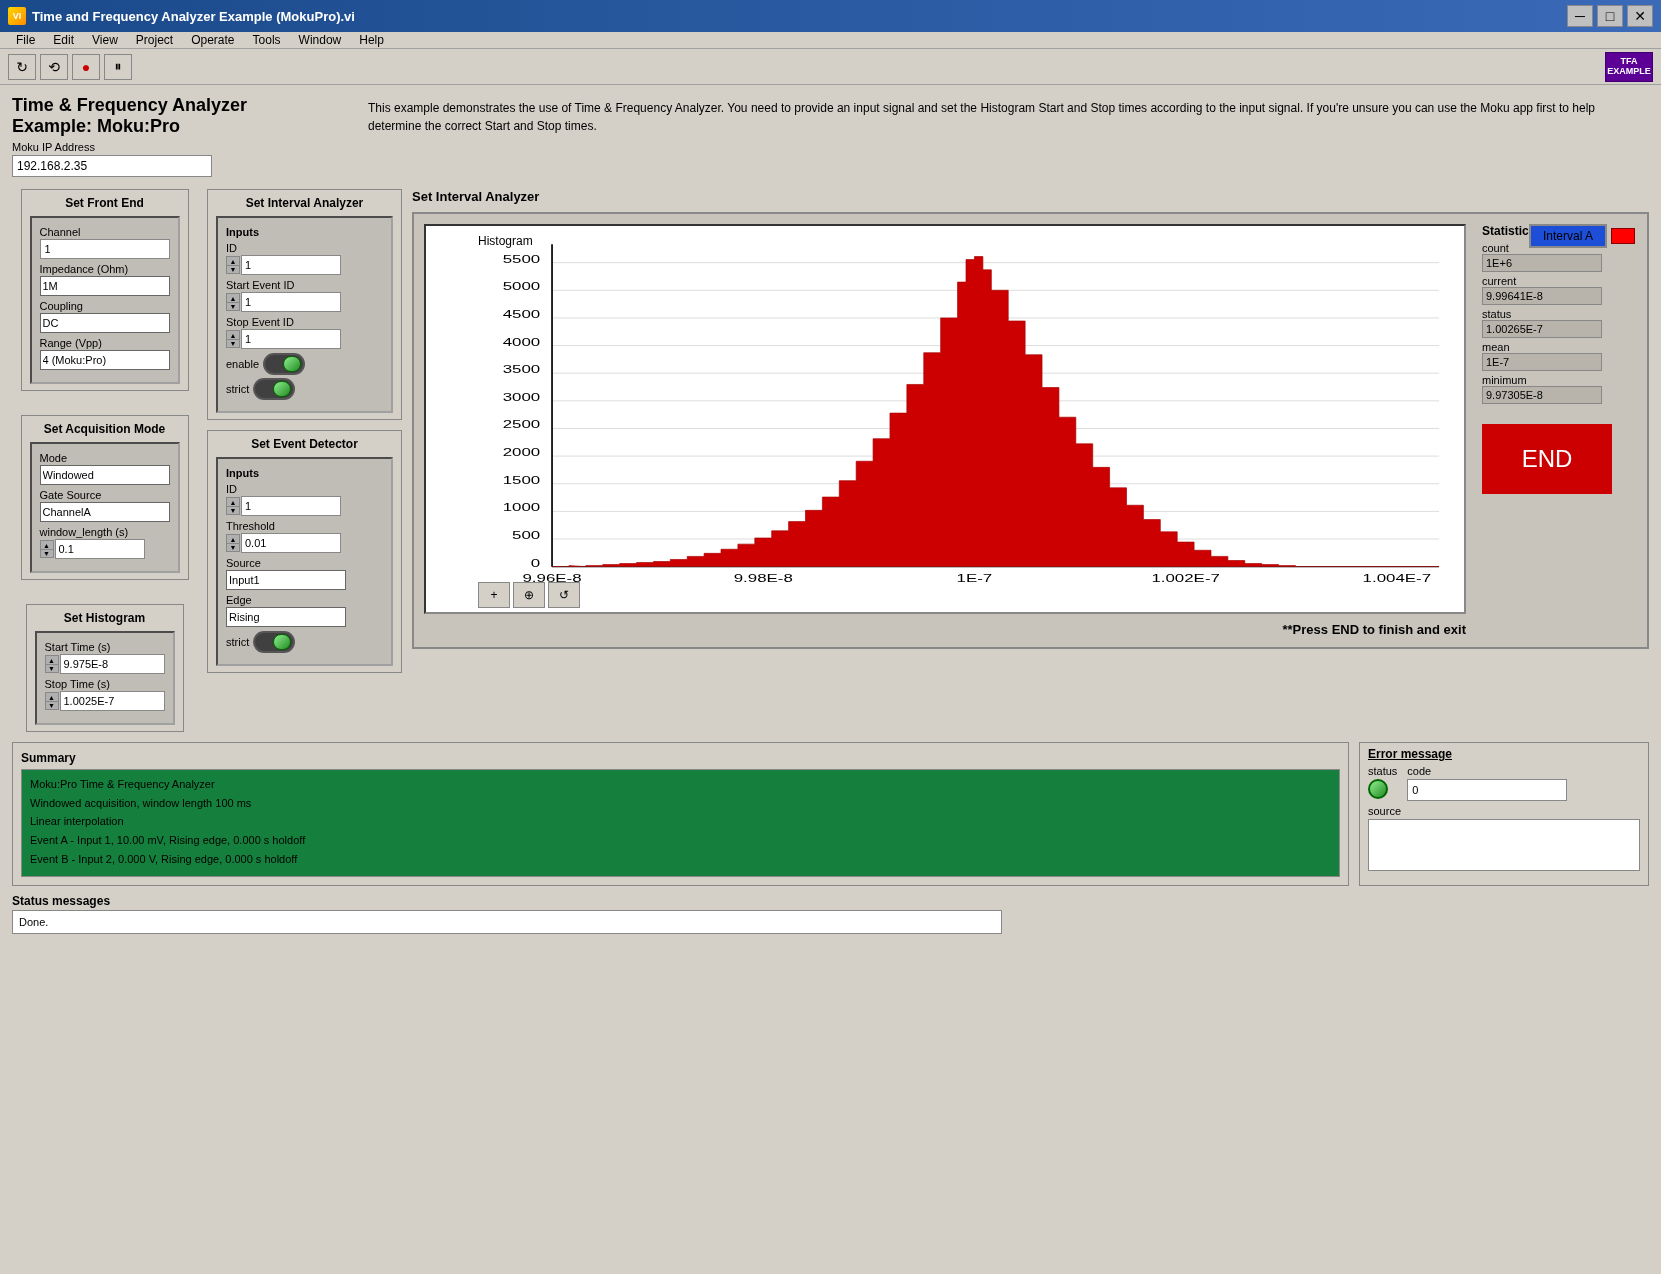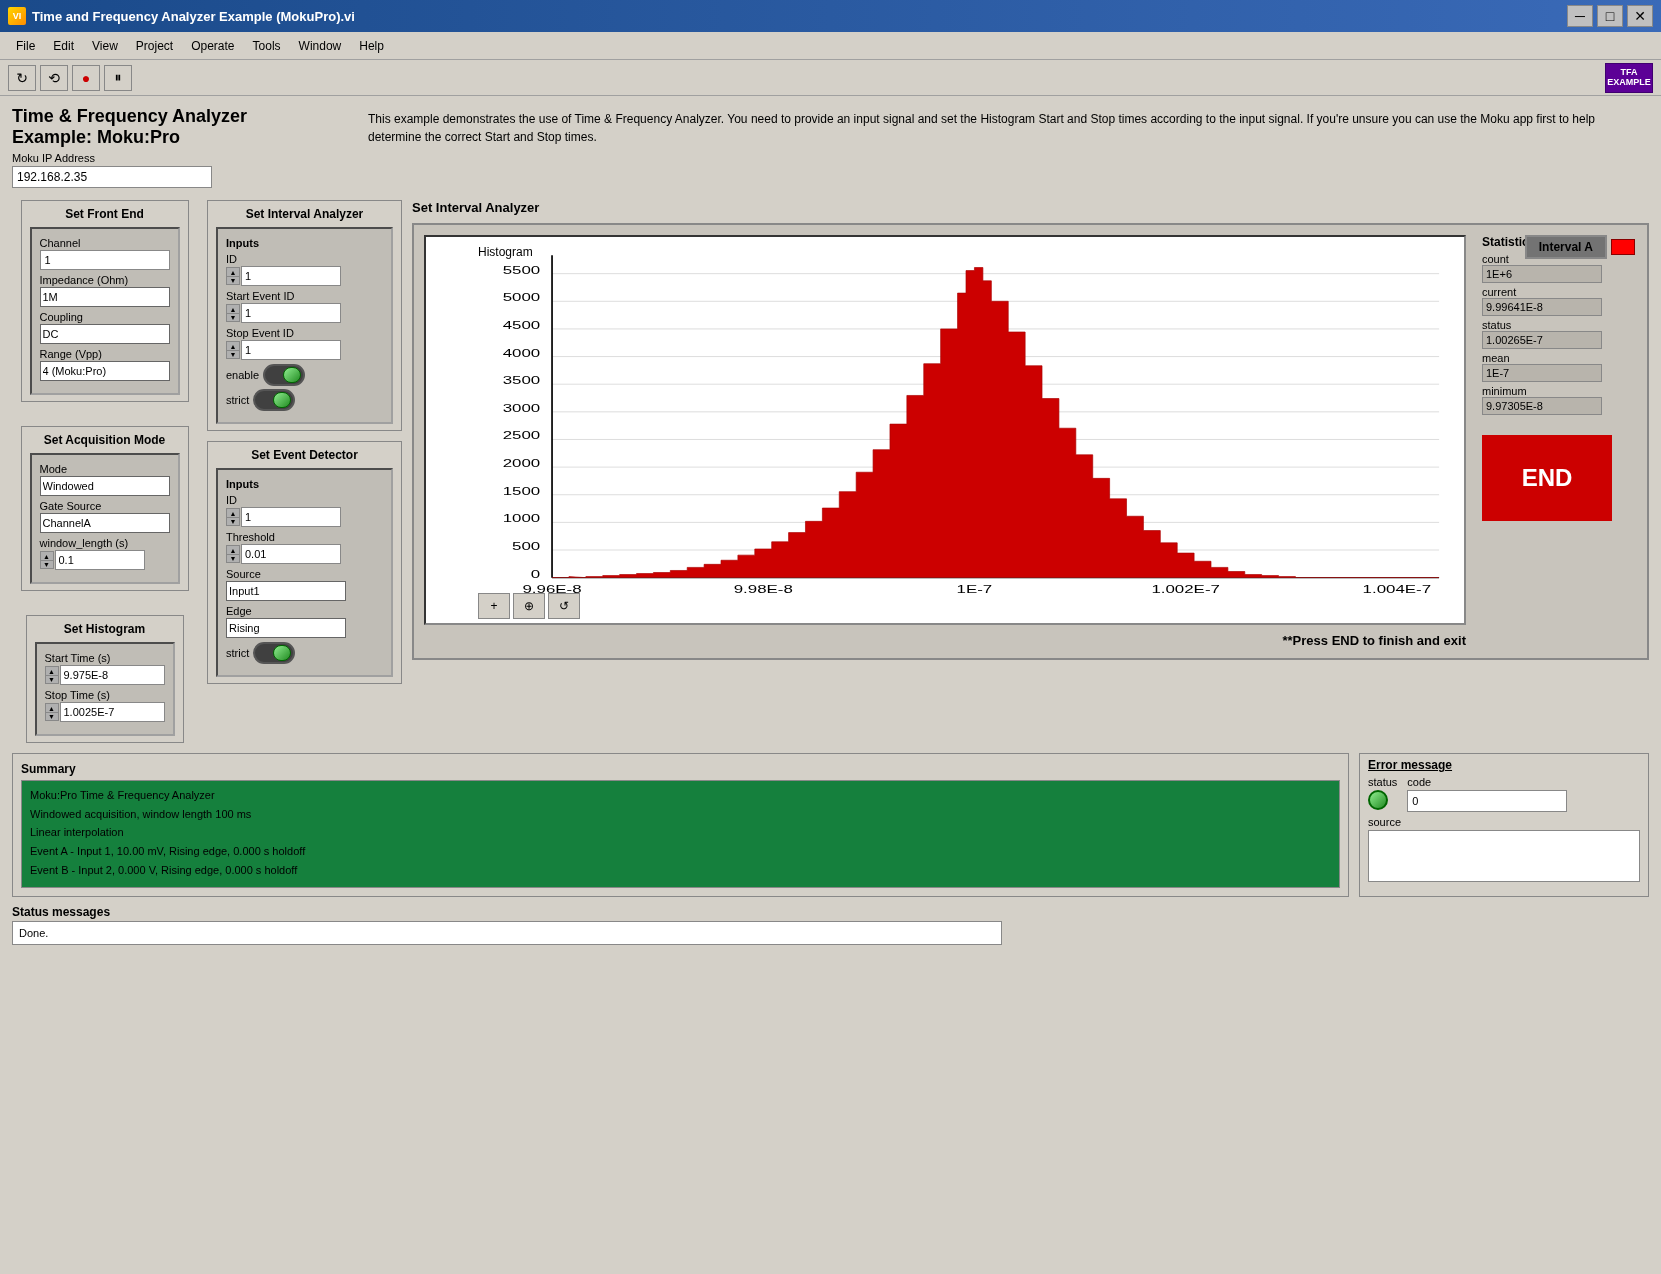--- a/index.html
+++ b/index.html
@@ -6,21 +6,21 @@
     body { font-family: 'Arial', sans-serif; font-size: 12px; background: #d4d0c8; color: #000; width: 1661px; min-height: 1274px; overflow: hidden; }
 
     
     .title-bar { background: linear-gradient(to right, #1a4a8a, #3a6ab8); color: white; padding: 4px 8px; display: flex; align-items: center; justify-content: space-between; height: 32px; }
     .title-bar-left { display: flex; align-items: center; gap: 6px; font-size: 13px; font-weight: bold; }
     .title-bar-icon { width: 18px; height: 18px; background: linear-gradient(135deg, #ffd700, #ff8c00); border-radius: 2px; display: flex; align-items: center; justify-content: center; font-size: 9px; color: white; font-weight: bold; }
     .title-bar-controls { display: flex; gap: 4px; }
     .title-btn { width: 26px; height: 22px; background: #c0c0c0; border: 1px solid #888; display: flex; align-items: center; justify-content: center; cursor: pointer; font-size: 14px; color: #000; }
 
     
-    .menu-bar { background: #d4d0c8; border-bottom: 1px solid #a0a0a0; padding: 2px 8px; display: flex; gap: 2px; height: 28px; align-items: center; }
+    .menu-bar { background: #d4d0c8; border-bottom: 1px solid #a0a0a0; padding: 2px 8px; display: flex; gap: 2px; height: 17px; align-items: center; }
     .menu-item { padding: 2px 8px; cursor: pointer; font-size: 12px; }
 
     
     .toolbar { background: #d4d0c8; border-bottom: 1px solid #a0a0a0; padding: 3px 8px; display: flex; align-items: center; justify-content: space-between; height: 36px; }
     .toolbar-left { display: flex; gap: 4px; align-items: center; }
     .toolbar-btn { width: 28px; height: 26px; background: #d4d0c8; border: 1px solid #888; display: flex; align-items: center; justify-content: center; cursor: pointer; font-size: 14px; }
     .tfa-badge { width: 48px; height: 30px; background: #5c0096; color: white; font-size: 9px; font-weight: bold; display: flex; align-items: center; justify-content: center; border: 1px solid #400070; text-align: center; line-height: 1.1; }
 
     
     .main-content { padding: 10px 12px; background: #d4d0c8; }
@@ -57,36 +57,36 @@
     
     .toggle-container { display: flex; align-items: center; gap: 4px; margin: 3px 0; }
     .toggle-oval { width: 42px; height: 22px; background: #808080; border-radius: 11px; border: 2px solid #555; display: flex; align-items: center; padding: 2px; position: relative; cursor: pointer; }
     .toggle-oval.on { background: #404040; }
     .toggle-knob { width: 18px; height: 16px; border-radius: 8px; background: linear-gradient(135deg, #90ee90, #228b22); border: 1px solid #006600; position: absolute; right: 2px; }
     .toggle-label { font-size: 11px; }
     .stats-title { font-weight: bold; font-size: 12px; margin-bottom: 4px; }
     .stat-row { margin-bottom: 3px; }
     .stat-label { font-size: 11px; color: #000; }
     .stat-value { height: 18px; background: #b8b4ac; border: 1px solid #888; font-size: 11px; padding: 0 3px; display: flex; align-items: center; width: 120px; }
-    .interval-btn { background: #737373; border: 2px solid #888; padding: 3px 12px; font-size: 12px; font-weight: bold; cursor: pointer; }
+    .interval-btn { background: #1d4ed8; border: 2px solid #888; padding: 3px 12px; font-size: 12px; font-weight: normal; cursor: pointer; }
     .interval-flag { width: 24px; height: 16px; background: red; border: 1px solid #880000; }
     .chart-tool-btn { width: 32px; height: 26px; background: #d4d0c8; border: 1px solid #888; display: flex; align-items: center; justify-content: center; cursor: pointer; font-size: 12px; }
 
     
     .bottom-section { display: flex; gap: 10px; margin-top: 10px; }
     .summary-title { font-weight: bold; font-size: 12px; margin-bottom: 4px; }
     .error-title { font-weight: bold; font-size: 12px; margin-bottom: 4px; text-decoration: underline; }
     .status-led { width: 20px; height: 20px; background: linear-gradient(135deg, #90ee90, #228b22); border-radius: 50%; border: 2px solid #006600; }
 
     
     .status-bar { margin-top: 8px; }
     .status-label { font-size: 12px; font-weight: bold; margin-bottom: 2px; }
 
     
-    .end-button { background: #cc0000; color: white; font-size: 24px; font-weight: bold; width: 130px; height: 86px; border: none; cursor: pointer; display: flex; align-items: center; justify-content: center; }
+    .end-button { background: #cc0000; color: white; font-size: 24px; font-weight: normal; width: 130px; height: 70px; border: none; cursor: pointer; display: flex; align-items: center; justify-content: center; }
 
     .set-interval-header { font-size: 13px; font-weight: bold; margin-bottom: 8px; }
 
     .histogram-label { position: absolute; left: 8px; top: 8px; font-size: 12px; font-weight: normal; }
 
     .right-content-wrapper { position: relative; display: flex; gap: 16px; }
     .chart-and-controls { flex: 1; }
     .stats-side { width: 155px; padding-top: 0; }
     .press-end-text { font-size: 13px; font-weight: bold; text-align: right; margin-top: 6px; }
 

